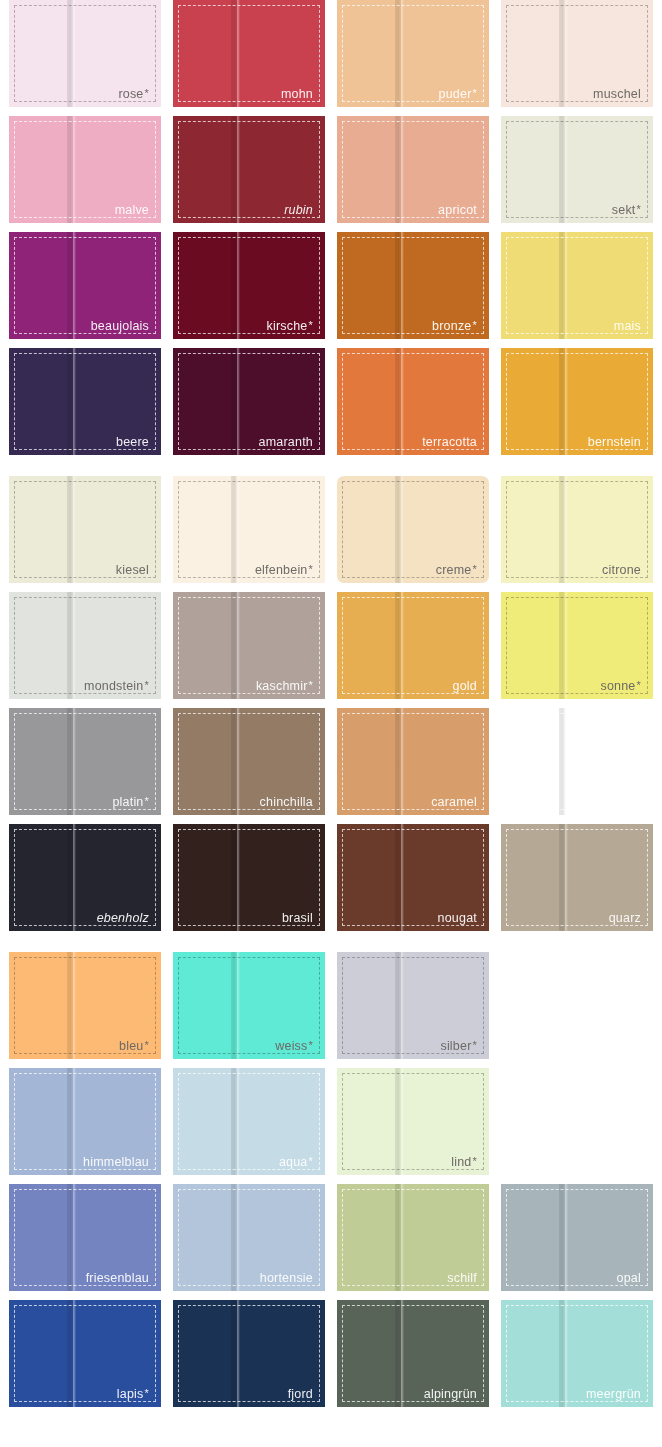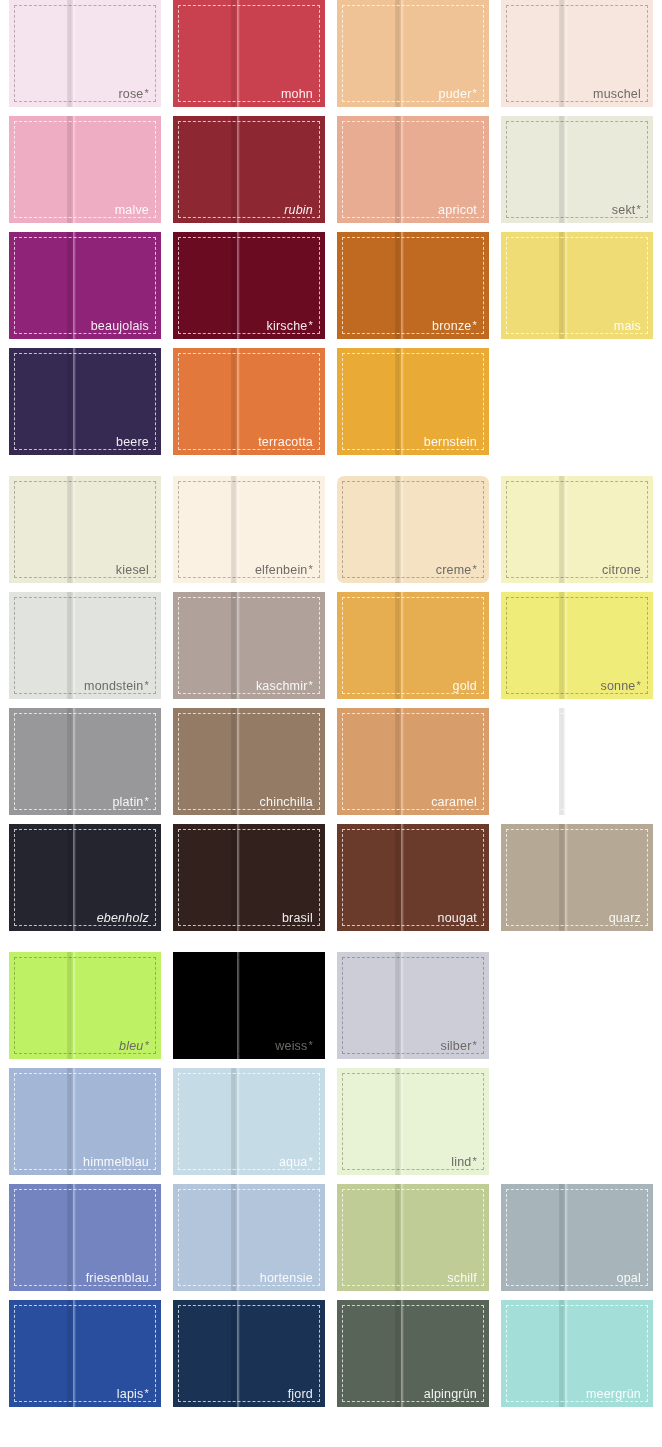--- a/index.html
+++ b/index.html
@@ -170,20 +170,25 @@
           <div class="stitch"></div>
           <div class="label">mais</div>
         </div>
       </div>
       <div class="row">
         <div class="swatch" style="background: rgb(54, 42, 83);">
           <div class="fold"></div>
           <div class="stitch"></div>
           <div class="label">beere</div>
         </div>
+        <div class="swatch" style="background: rgb(77, 14, 44);">
+          <div class="fold"></div>
+          <div class="stitch"></div>
+          <div class="label">amaranth</div>
+        </div>
         <div class="swatch" style="background: rgb(226, 120, 60);">
           <div class="fold"></div>
           <div class="stitch"></div>
           <div class="label">terracotta</div>
         </div>
         <div class="swatch" style="background: rgb(233, 171, 54);">
           <div class="fold"></div>
           <div class="stitch"></div>
           <div class="label">bernstein</div>
         </div>
@@ -274,26 +279,26 @@
         </div>
         <div class="swatch" style="background: rgb(181, 168, 148);">
           <div class="fold"></div>
           <div class="stitch"></div>
           <div class="label">quarz</div>
         </div>
       </div>
     </div>
     <div class="group">
       <div class="row">
-        <div class="swatch darktext" style="background: #bef264; font-style: italic;">
+        <div class="swatch darktext" style="background: #fdba74;">
           <div class="fold"></div>
           <div class="stitch"></div>
           <div class="label">bleu<span class="star">*</span></div>
         </div>
-        <div class="swatch darktext" style="background: #000000;">
+        <div class="swatch darktext" style="background: #5eead4;">
           <div class="fold"></div>
           <div class="stitch"></div>
           <div class="label">weiss<span class="star">*</span></div>
         </div>
         <div class="swatch darktext" style="background: rgb(205, 205, 215);">
           <div class="fold"></div>
           <div class="stitch"></div>
           <div class="label">silber<span class="star">*</span></div>
         </div>
       </div>

